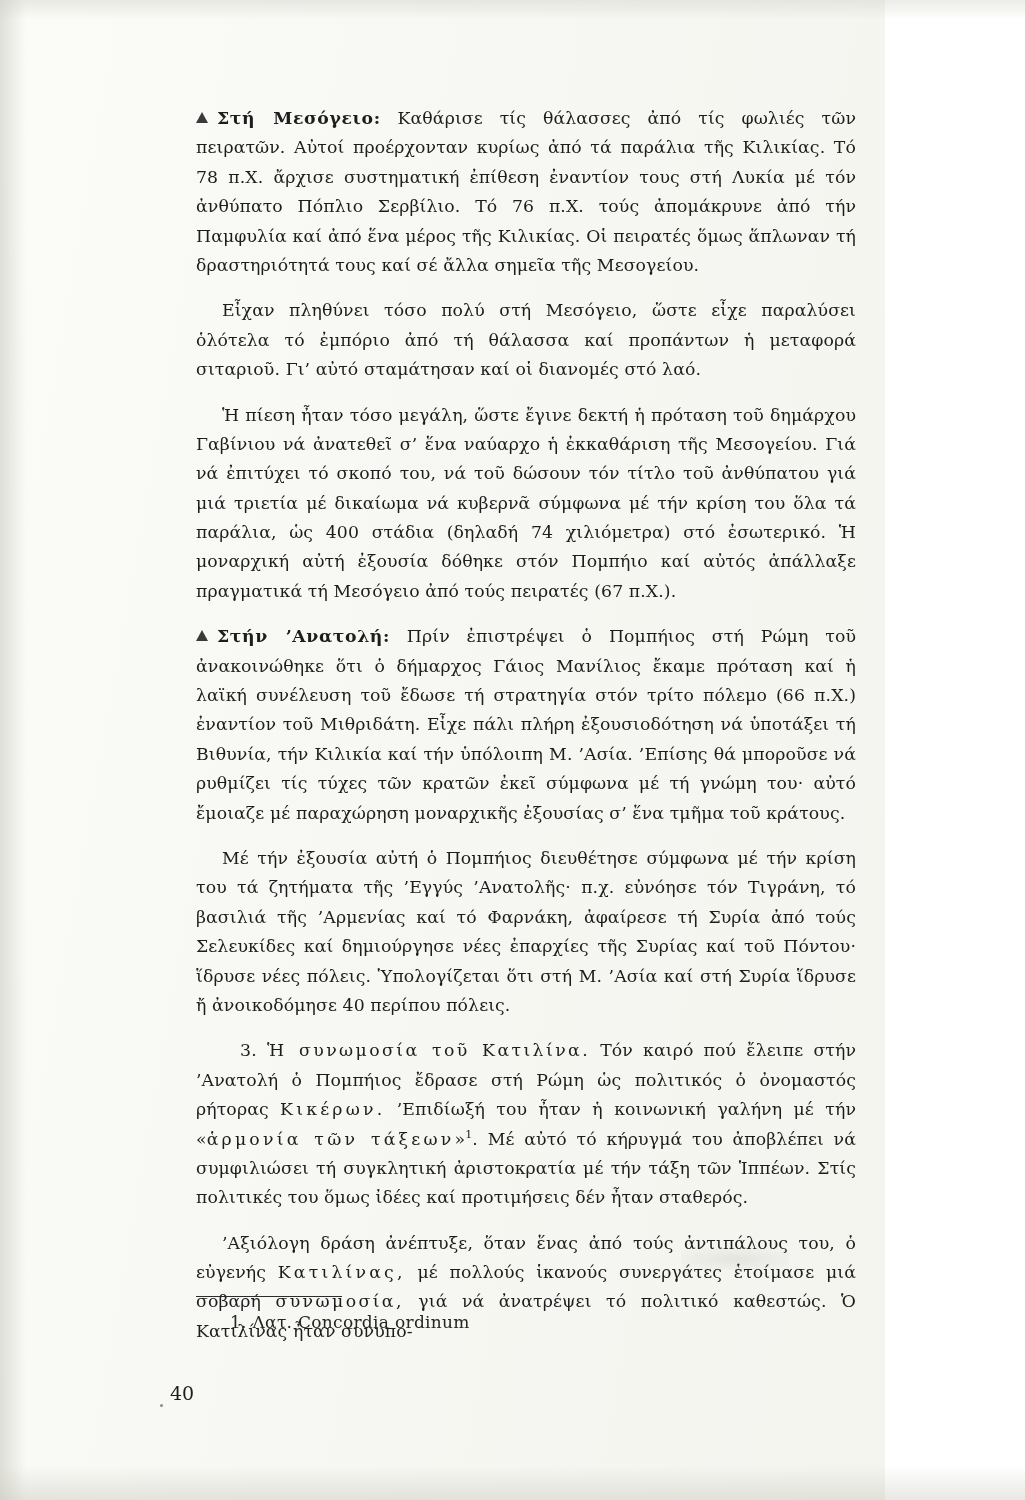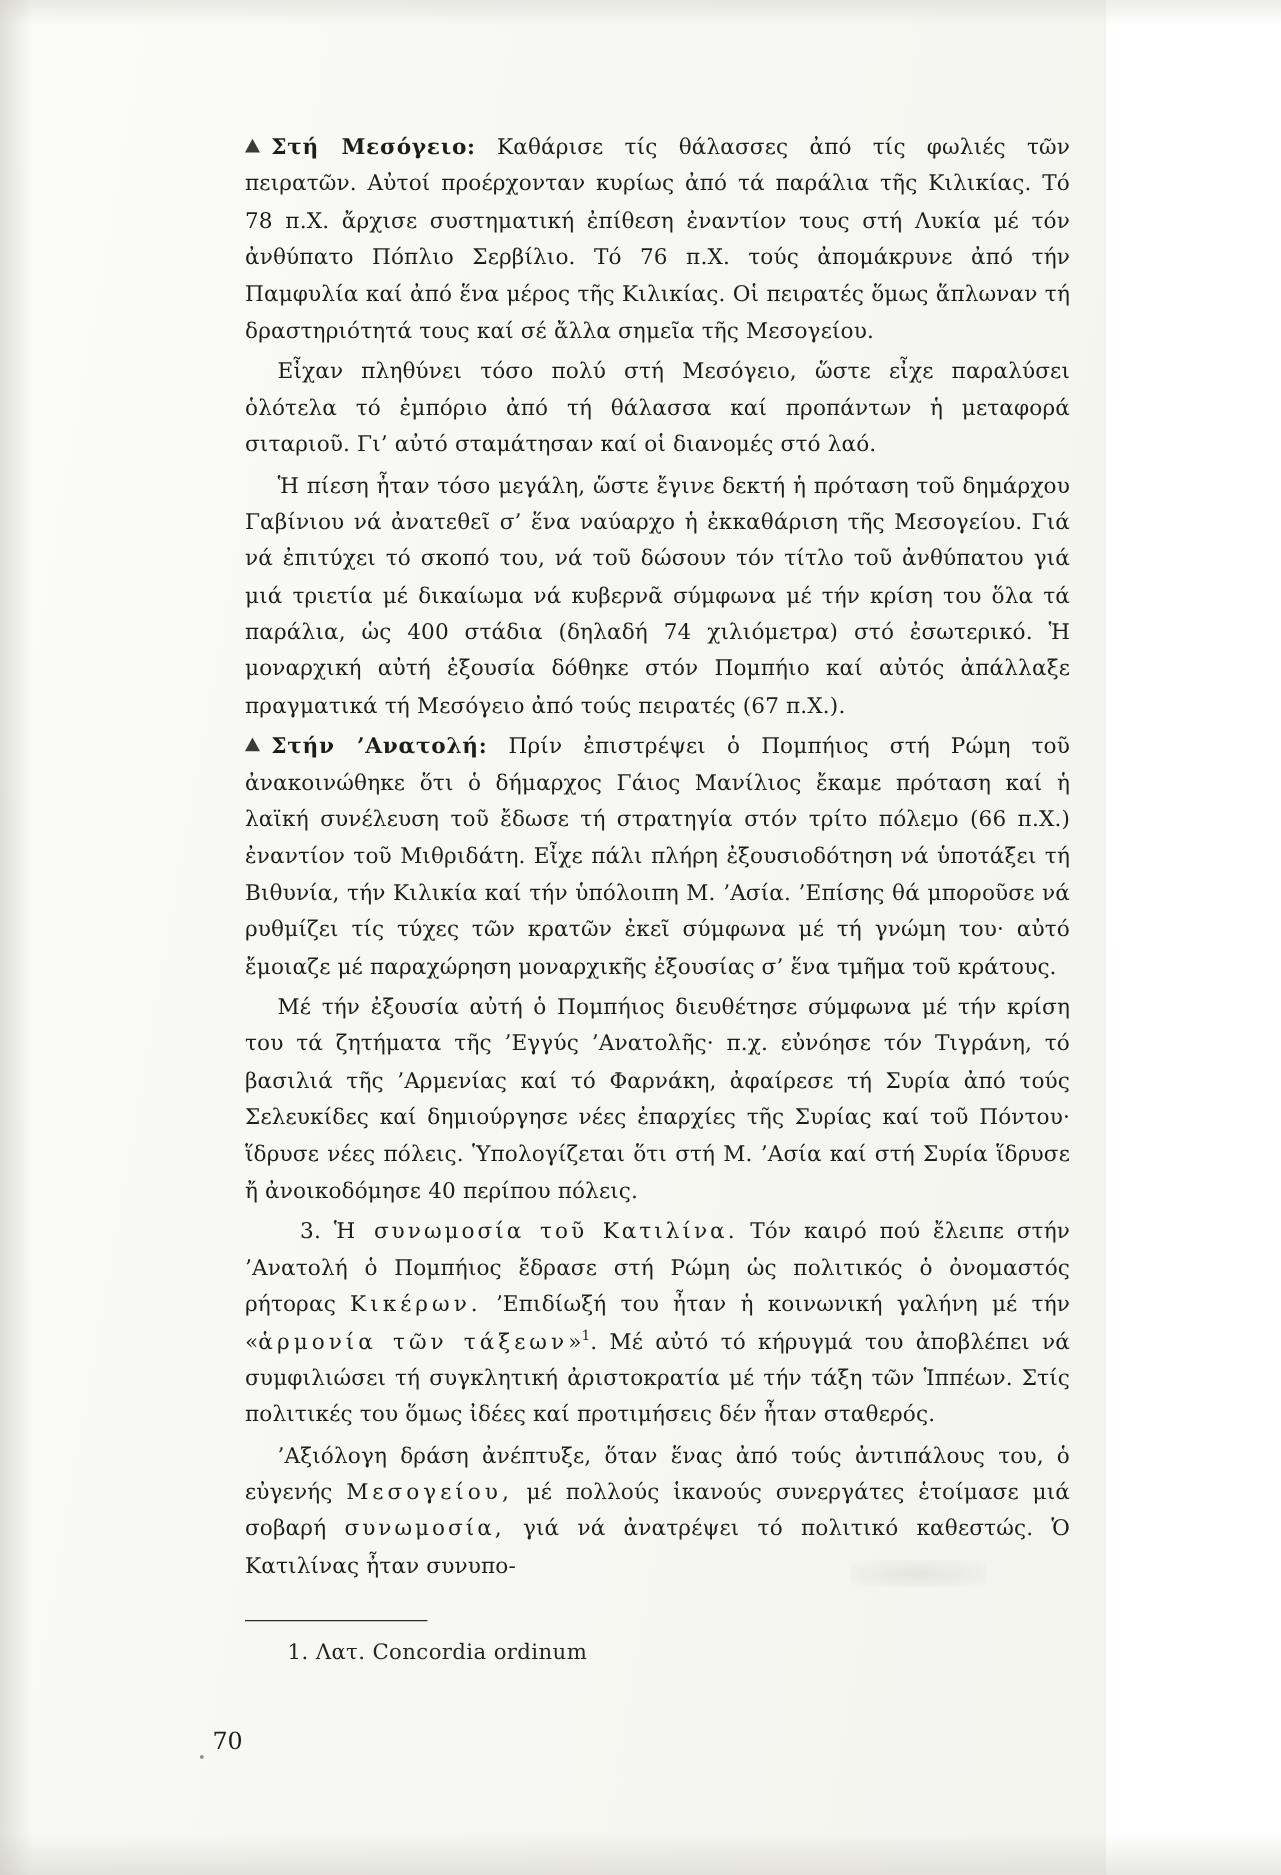--- a/index.html
+++ b/index.html
@@ -31,21 +31,21 @@
   .para {
     margin: 0;
     font-size: 17.3px;
     line-height: 1.70;
     text-align: justify;
     text-justify: inter-word;
     letter-spacing: 0.1px;
     color: #1d1d1d;
   }
   .para + .para {
-    margin-top: 3px;
+    margin-top: 16px;
   }
   .indent {
     text-indent: 26px;
   }
   .marker {
     display: inline-block;
     width: 0; height: 0;
     border-left: 6px solid transparent;
     border-right: 6px solid transparent;
     border-bottom: 11px solid #3a3a3a;
@@ -166,22 +166,22 @@
 
     <p class="para indent">Μέ τήν ἐξουσία αὐτή ὁ Πομπήιος διευθέτησε σύμφωνα μέ τήν κρίση του τά ζητήματα τῆς ’Εγγύς ’Ανατολῆς· π.χ. εὐνόησε τόν Τιγράνη, τό βασιλιά τῆς ’Αρμενίας καί τό Φαρνάκη, ἀφαίρεσε τή Συρία ἀπό τούς Σελευκίδες καί δημιούργησε νέες ἐπαρχίες τῆς Συρίας καί τοῦ Πόντου· ἵδρυσε νέες πόλεις. Ὑπολογίζεται ὅτι στή Μ. ’Ασία καί στή Συρία ἵδρυσε ἤ ἀνοικοδόμησε 40 περίπου πόλεις.</p>
 
 
     <p class="para section-head">
       <span class="lead sec-num">3.</span>
       <span class="spaced">Ἡ συνωμοσία τοῦ Κατιλίνα.</span><span> Τόν καιρό πού ἔλειπε στήν ’Ανατολή ὁ Πομπήιος ἔδρασε στή Ρώμη ὡς πολιτικός ὁ ὀνομαστός ρήτορας </span><span class="spaced-wide">Κικέρων.</span><span> ’Επιδίωξή του ἦταν ἡ κοινωνική γαλήνη μέ τήν «</span><span class="spaced-wide">ἁρμονία τῶν τάξεων</span><span>»</span><sup>1</sup><span>. Μέ αὐτό τό κήρυγμά του ἀποβλέπει νά συμφιλιώσει τή συγκλητική ἀριστοκρατία μέ τήν τάξη τῶν Ἱππέων. Στίς πολιτικές του ὅμως ἰδέες καί προτιμήσεις δέν ἦταν σταθερός.</span>
     </p>
 
     <p class="para indent">
-      <span>’Αξιόλογη δράση ἀνέπτυξε, ὅταν ἕνας ἀπό τούς ἀντιπάλους του, ὁ εὐγενής </span><span class="spaced-wide">Μεσογείου,</span><span> μέ πολλούς ἱκανούς συνεργάτες ἑτοίμασε μιά σοβαρή </span><span class="spaced">συνωμοσία,</span><span> γιά νά ἀνατρέψει τό πολιτικό καθεστώς. Ὁ Κατιλίνας ἦταν συνυπο-</span>
+      <span>’Αξιόλογη δράση ἀνέπτυξε, ὅταν ἕνας ἀπό τούς ἀντιπάλους του, ὁ εὐγενής </span><span class="spaced-wide">Κατιλίνας,</span><span> μέ πολλούς ἱκανούς συνεργάτες ἑτοίμασε μιά σοβαρή </span><span class="spaced">συνωμοσία,</span><span> γιά νά ἀνατρέψει τό πολιτικό καθεστώς. Ὁ Κατιλίνας ἦταν συνυπο-</span>
     </p>
 
   </div>
 
   <div class="footnote-rule"></div>
   <div class="footnote">1. Λατ. Concordia ordinum</div>
-  <div class="folio">70</div>
+  <div class="folio">40</div>
   <div class="folio-speck"></div>
 </div>
 
 </body></html>

